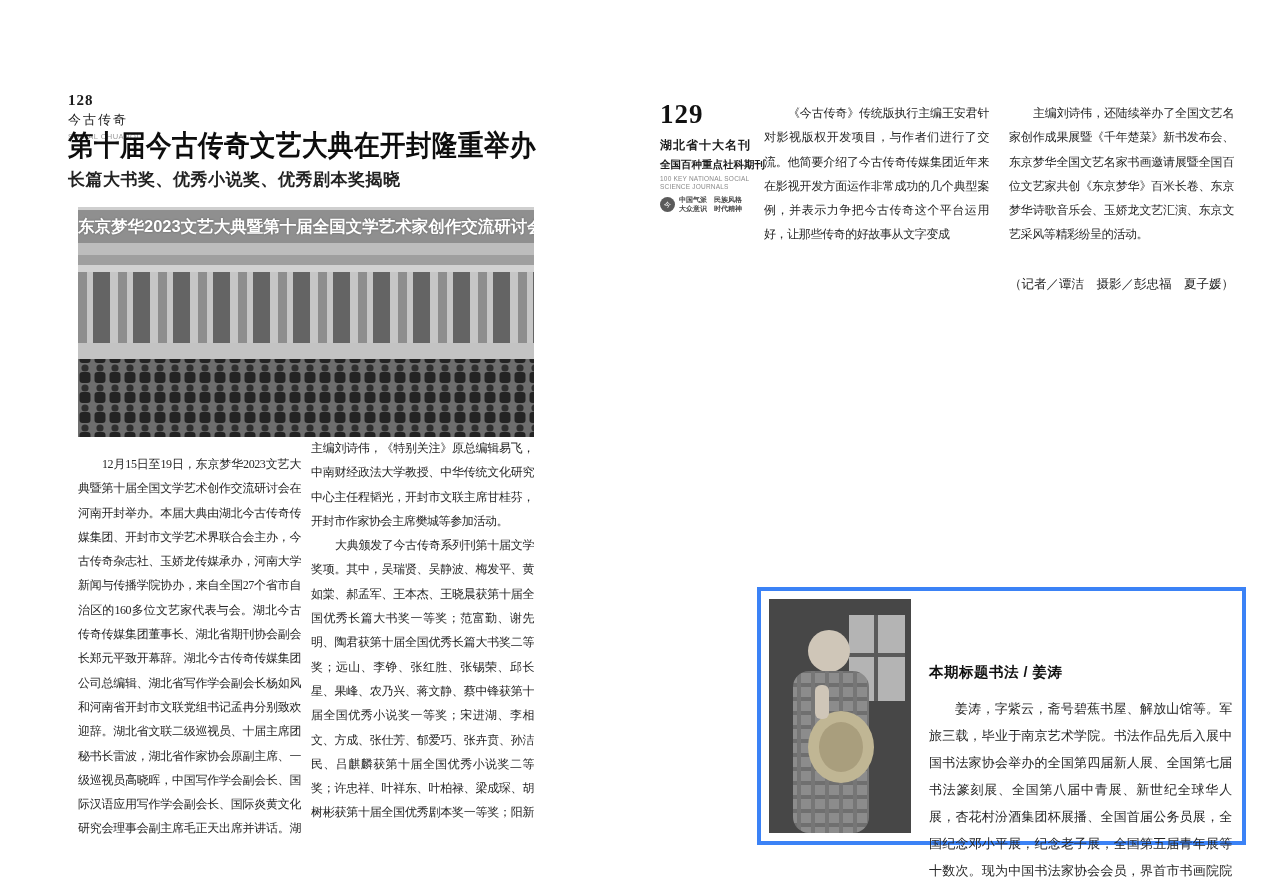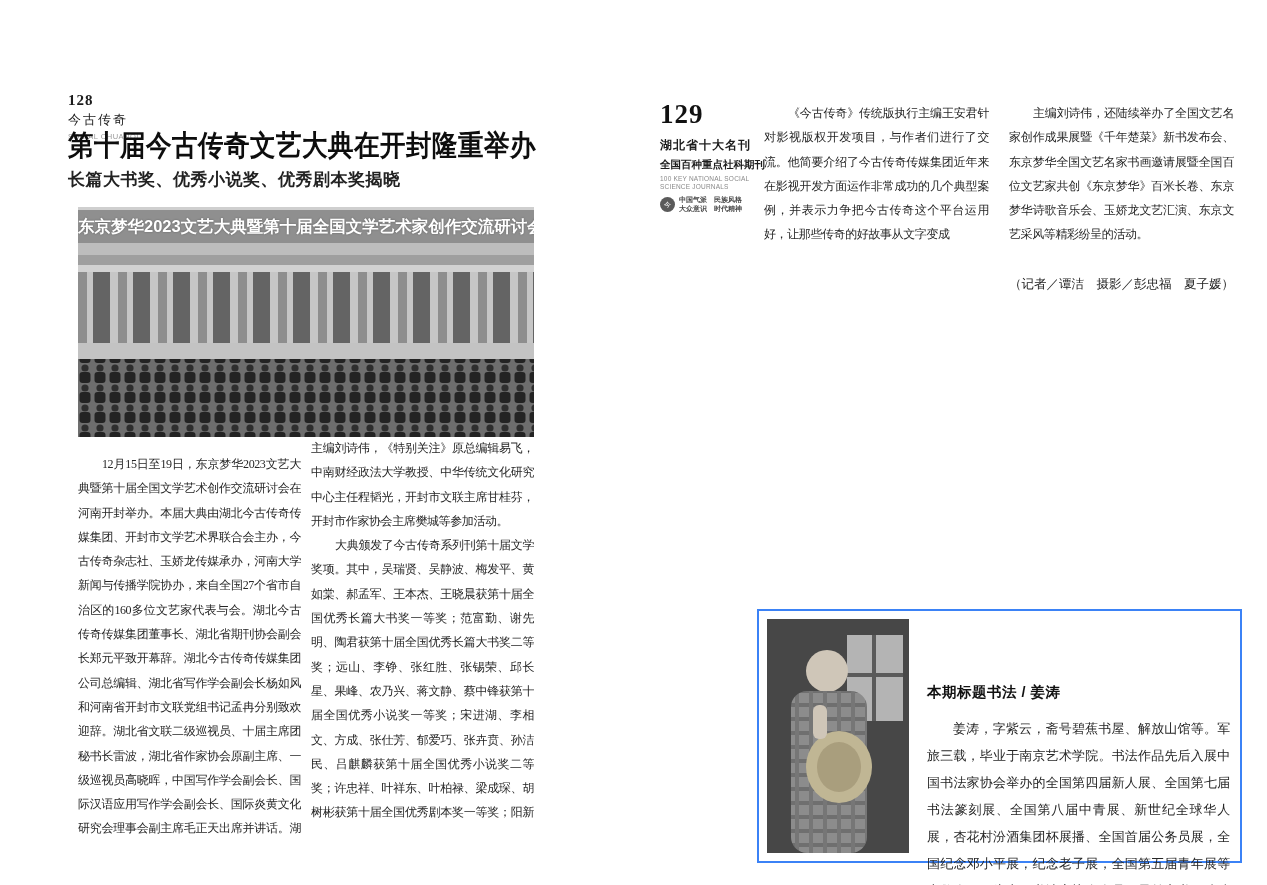--- a/index.html
+++ b/index.html
@@ -58,21 +58,21 @@
   .m-en{font-size:6.5px;line-height:8px;color:#8a8a8a;margin-top:3px;
         font-family:"Liberation Sans","DejaVu Sans",sans-serif;letter-spacing:0.2px;}
   .m-logo-row{display:flex;align-items:center;margin-top:4px;}
   .m-emblem{width:15px;height:15px;border-radius:50%;background:#5a5a5a;flex:0 0 auto;
             color:#fff;font-size:7px;line-height:15px;text-align:center;
             font-family:"Liberation Sans","DejaVu Sans",sans-serif;}
   .m-slogans{margin-left:4px;font-size:7px;line-height:9px;font-weight:bold;color:#4a4a4a;
              font-family:"Liberation Sans","DejaVu Sans",sans-serif;white-space:nowrap;}
 
   
-  .cbox{left:757px;top:587px;width:481px;height:250px;border:2px solid #3b82f6;background:#fff;margin-top:22px;}
+  .cbox{left:757px;top:587px;width:481px;height:250px;border:4px solid #3b82f6;background:#fff;}
   .cbox-photo{position:absolute;left:8px;top:8px;width:142px;height:234px;background:#474747;overflow:hidden;}
   .cbox-photo svg{width:100%;height:100%;display:block;}
   .cbox-title{position:absolute;left:168px;top:72px;font-family:"Liberation Sans","DejaVu Sans",sans-serif;
               font-size:14.5px;font-weight:bold;color:#111;letter-spacing:0.5px;}
   .cbox-bio{position:absolute;left:168px;top:104px;width:303px;
             font-size:13px;line-height:27px;letter-spacing:-0.2px;text-align:justify;color:#262626;}
 </style>
 </head>
 <body>
 

